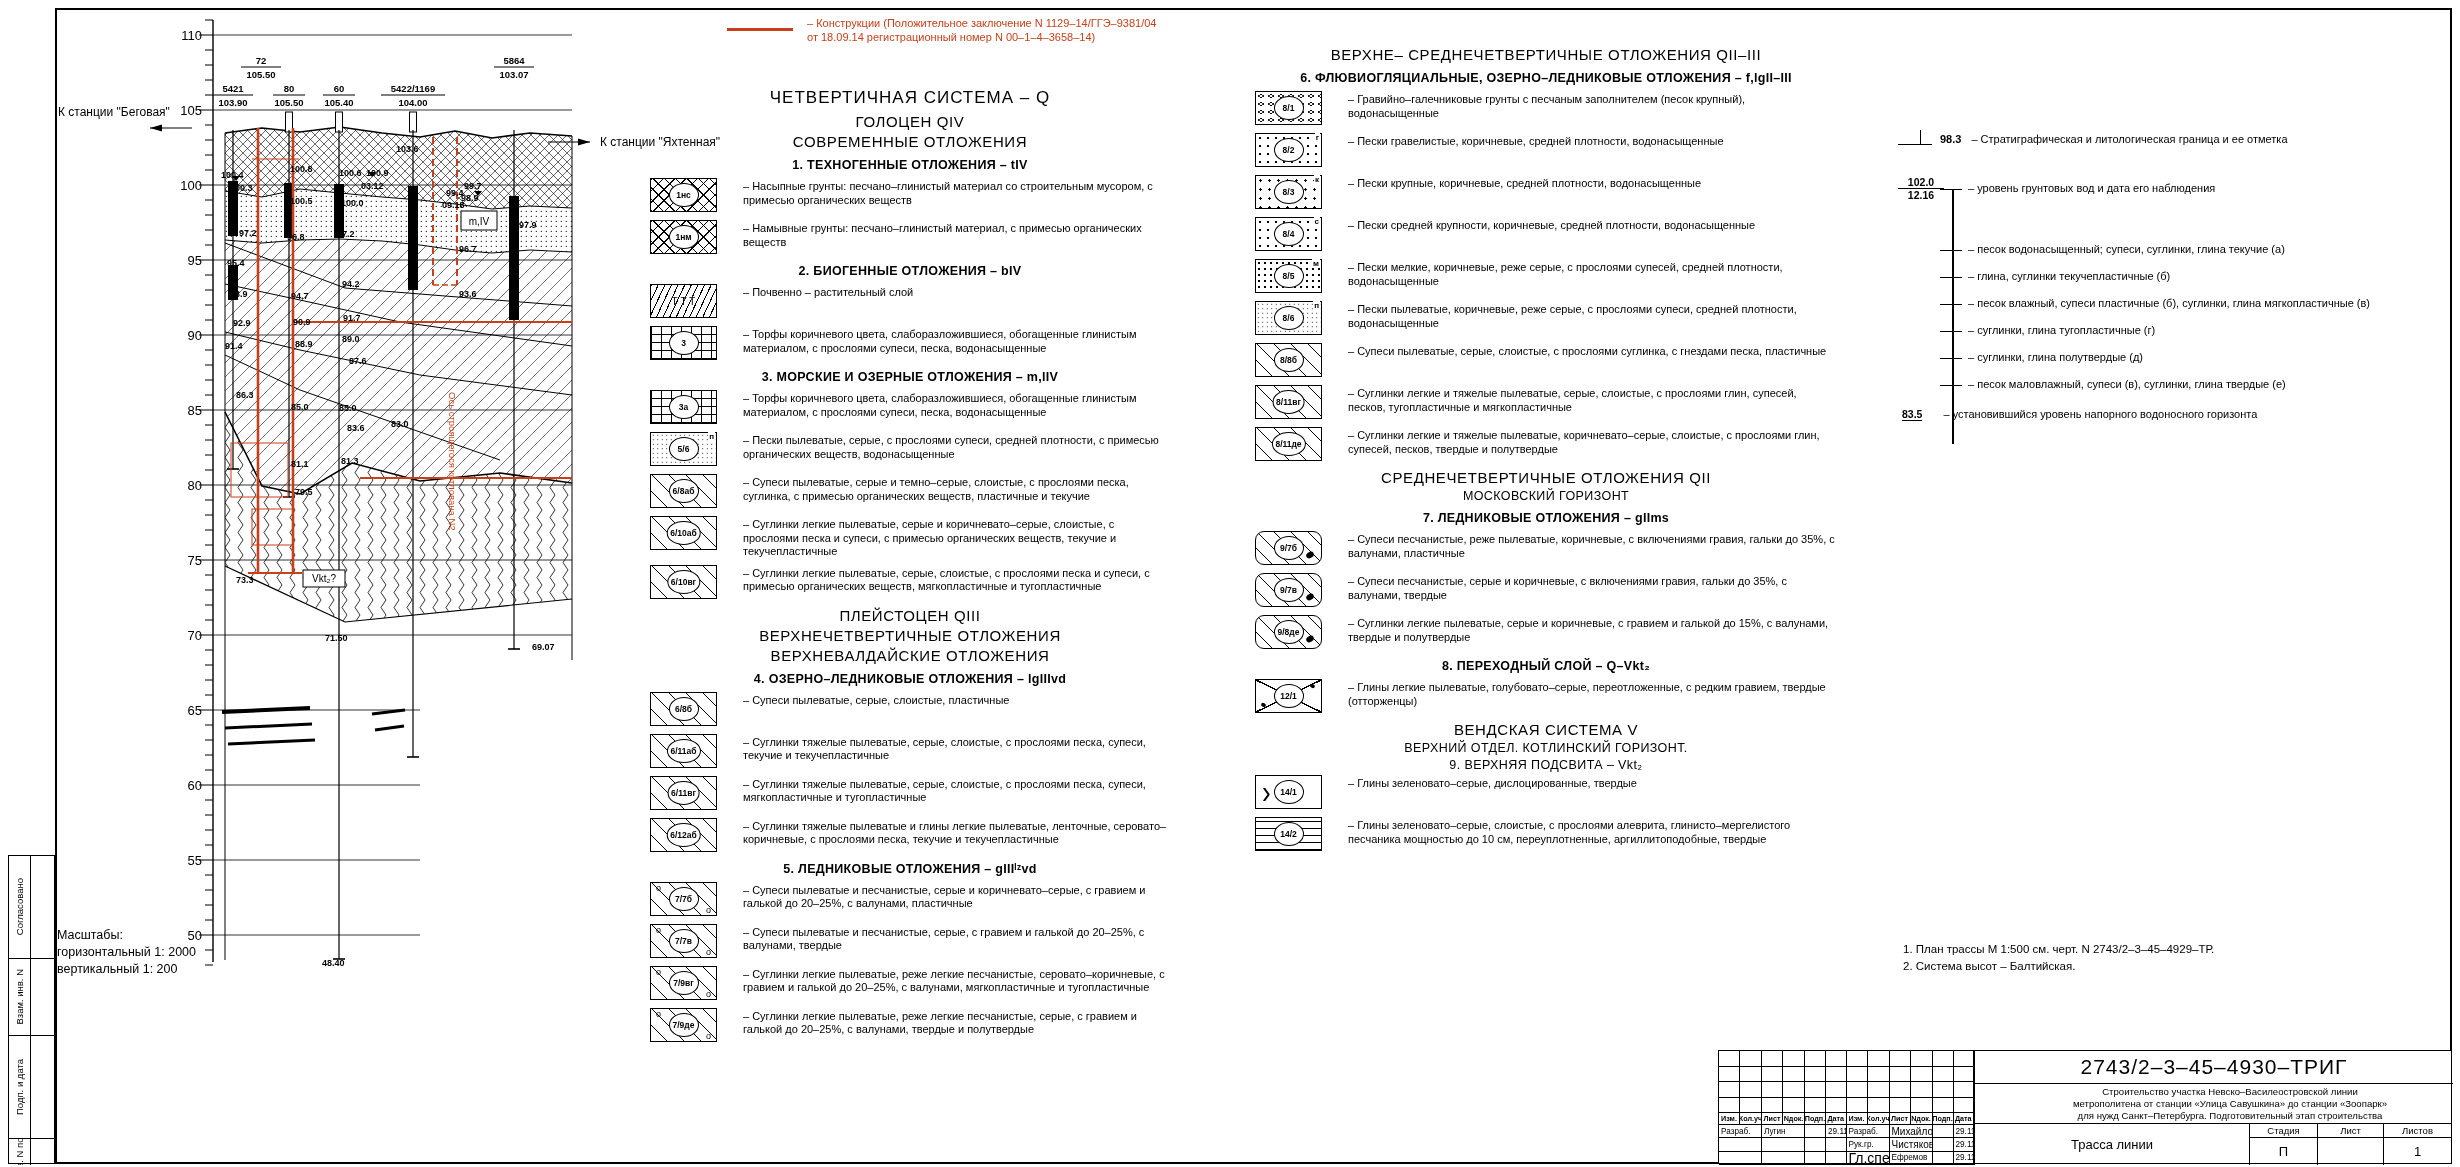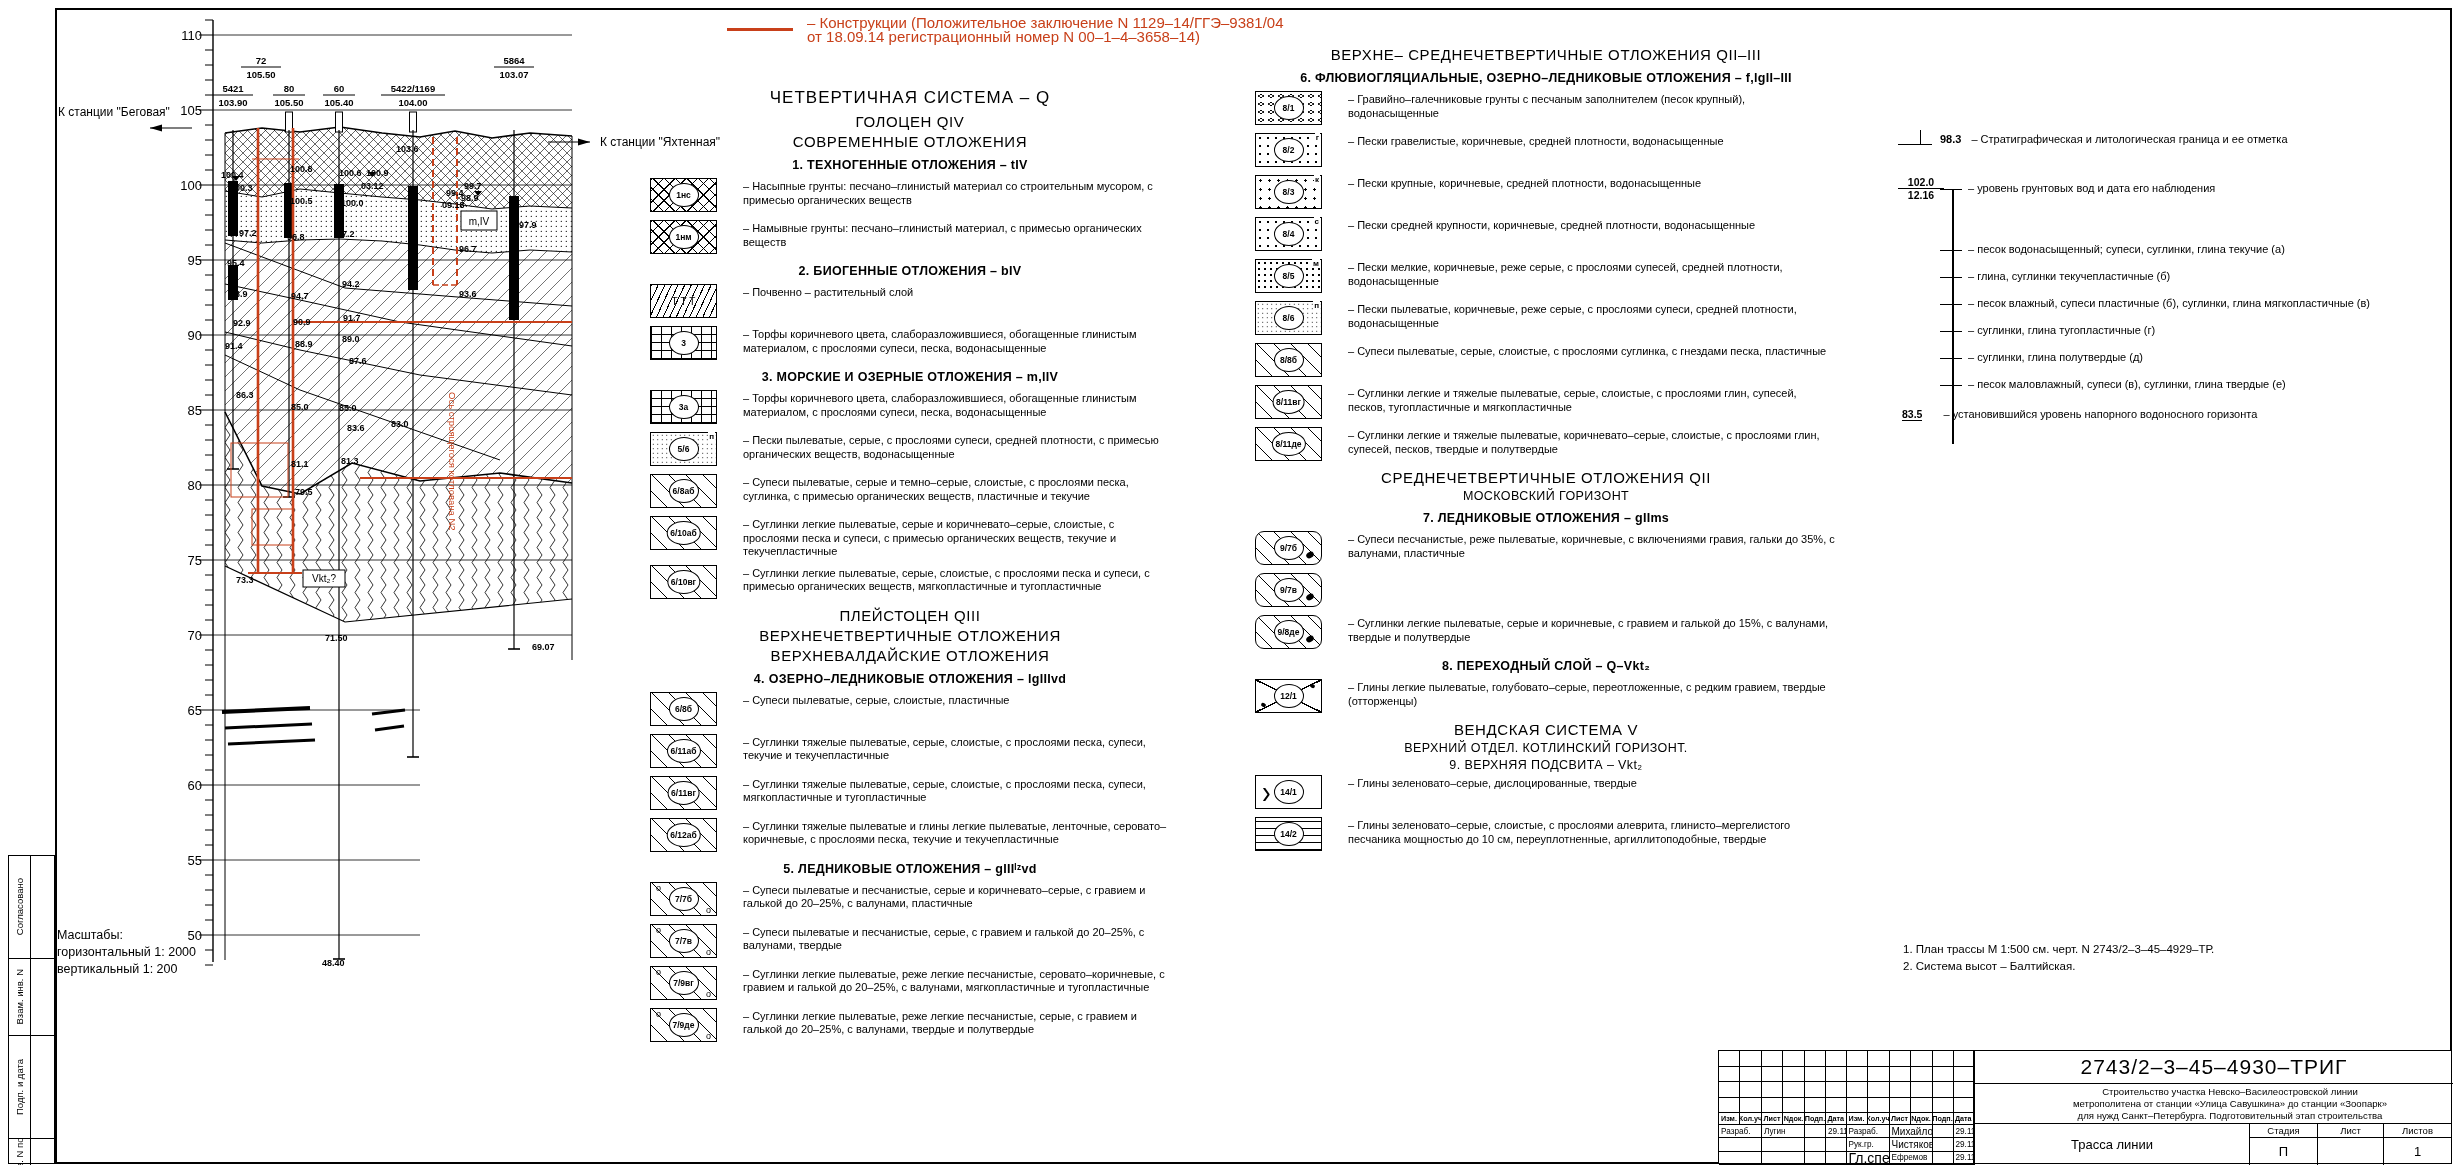--- a/index.html
+++ b/index.html
@@ -51,21 +51,21 @@
       linear-gradient(to bottom right,transparent calc(50% - .7px),#000 calc(50% - .7px) calc(50% + .7px),transparent calc(50% + .7px));}
   .p-crossdots::before{content:"";position:absolute;left:5px;bottom:5px;width:5px;height:4px;background:#000;border-radius:50%;transform:rotate(25deg);}
   .p-crossdots::after{content:"";position:absolute;right:6px;top:4px;width:5px;height:4px;background:#000;border-radius:50%;transform:rotate(25deg);}
   .p-chev::before{content:"\203A\00a0\00a0\00a0\203A";position:absolute;inset:0;display:flex;align-items:center;justify-content:space-between;
       padding:0 6px;font-size:26px;transform:scaleY(1.25);line-height:0;}
   .p-hlines{background-image:repeating-linear-gradient(0deg,#000 0 1px,transparent 1px 7px),
                              repeating-linear-gradient(90deg,#fff 0 2px,transparent 2px 16px);}
   
   .conleg{position:absolute;left:727px;top:16px;display:flex;}
   .conleg .rline{width:66px;border-top:3.2px solid var(--red);margin:12px 14px 0 0;flex:none;}
-  .conleg .cltxt{font-size:15px;line-height:14px;white-space:nowrap;}
+  .conleg .cltxt{font-size:11px;line-height:14px;white-space:nowrap;}
   
   .col3{position:absolute;left:1898px;top:128px;width:552px;font-size:11px;}
   .c3row1{position:absolute;left:0;top:0;display:flex;align-items:flex-end;white-space:nowrap;}
   .c3icon{position:relative;width:34px;height:16px;border-bottom:1.5px solid #000;margin-right:8px;}
   .c3icon::after{content:"";position:absolute;right:11px;top:2px;width:1.5px;height:14px;background:#000;}
   .c3vline{position:absolute;left:54px;top:62px;width:1.5px;height:254px;background:#000;}
   .c3gw{position:absolute;left:0px;top:48px;}
   .c3frac{display:inline-block;width:46px;text-align:center;font-weight:700;font-size:10.5px;}
   .c3frac .top{display:block;border-bottom:1.3px solid #000;}
   .c3item{position:absolute;left:70px;white-space:nowrap;}
@@ -568,20 +568,21 @@
       <div class="lrow">
         <div class="sym p-diagblob">
           <span class="circ">9/7б</span>
         </div>
         <div class="txt">– Супеси  песчанистые,  реже  пылеватые,  коричневые,  с  включениями  гравия, гальки  до  35%,  с  валунами,  пластичные</div>
       </div>
       <div class="lrow">
         <div class="sym p-diagblob">
           <span class="circ">9/7в</span>
         </div>
+        <div class="txt">– Супеси  песчанистые,  серые  и  коричневые,  с  включениями  гравия,  гальки  до 35%,  с  валунами,  твердые</div>
       </div>
       <div class="lrow">
         <div class="sym p-diagblob">
           <span class="circ">9/8де</span>
         </div>
         <div class="txt">– Суглинки  легкие  пылеватые,  серые  и  коричневые,  с  гравием  и  галькой  до 15%,  с  валунами,  твердые  и  полутвердые</div>
       </div>
       <div class="num">8.      ПЕРЕХОДНЫЙ  СЛОЙ  –  Q–Vkt₂</div>
       <div class="lrow">
         <div class="sym p-crossdots">

